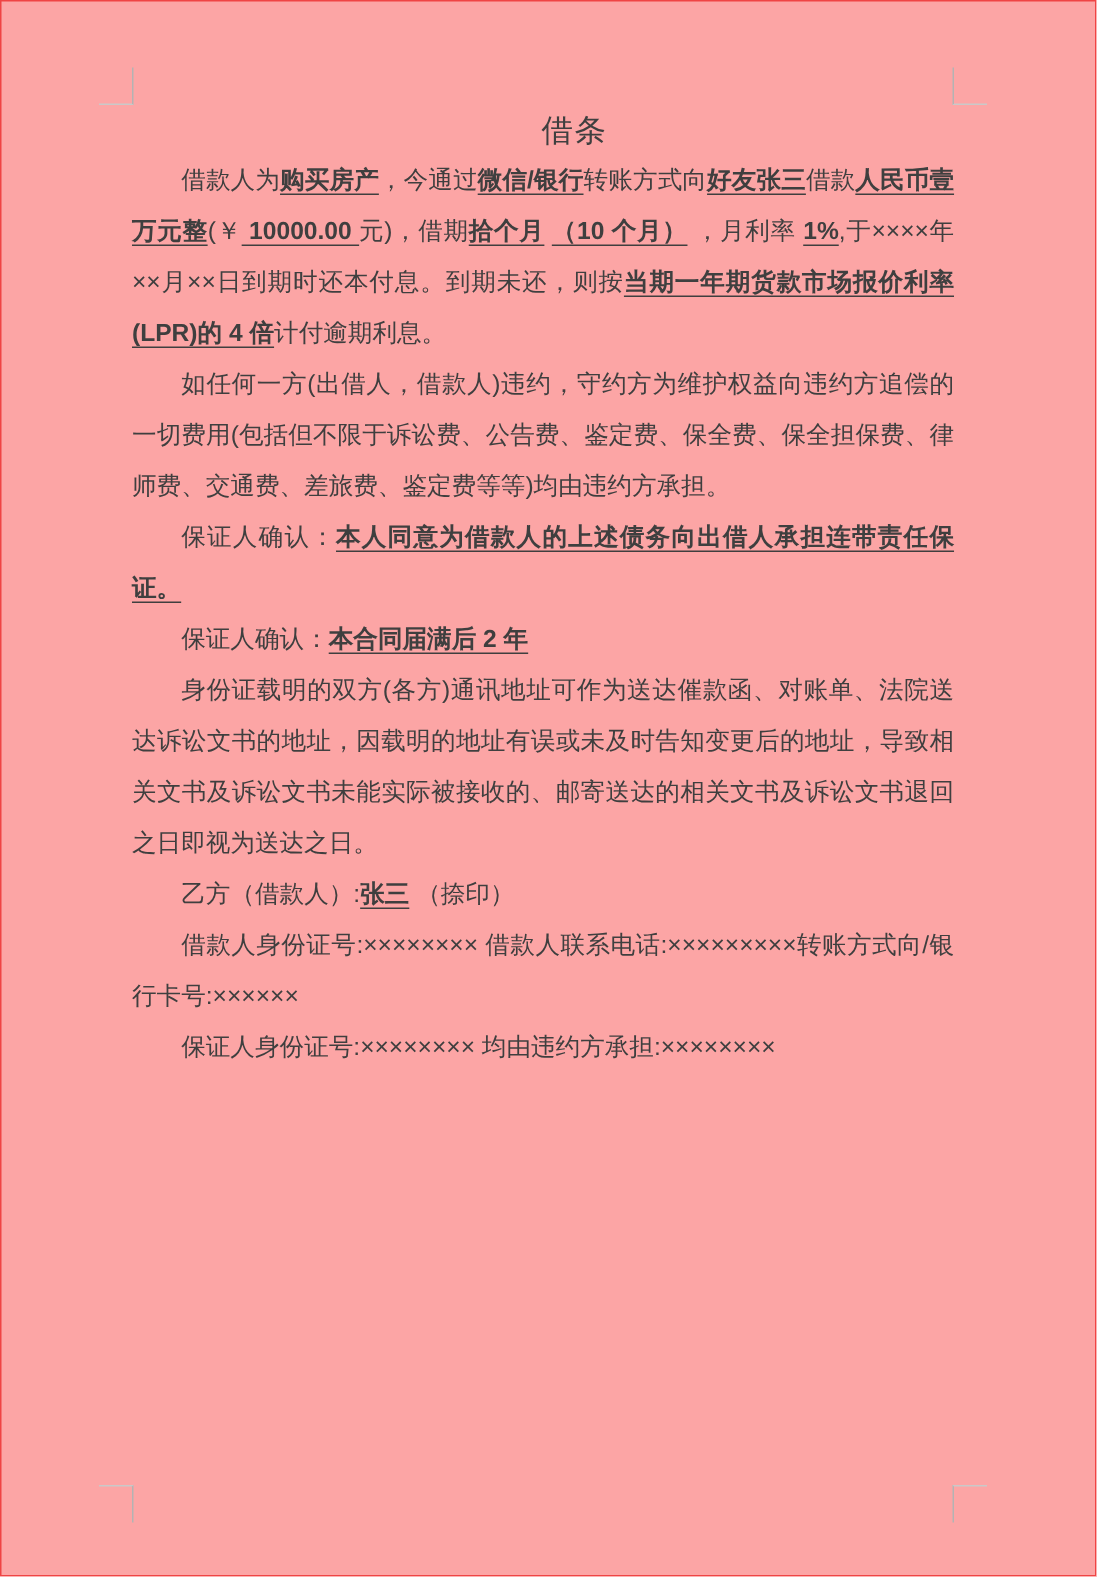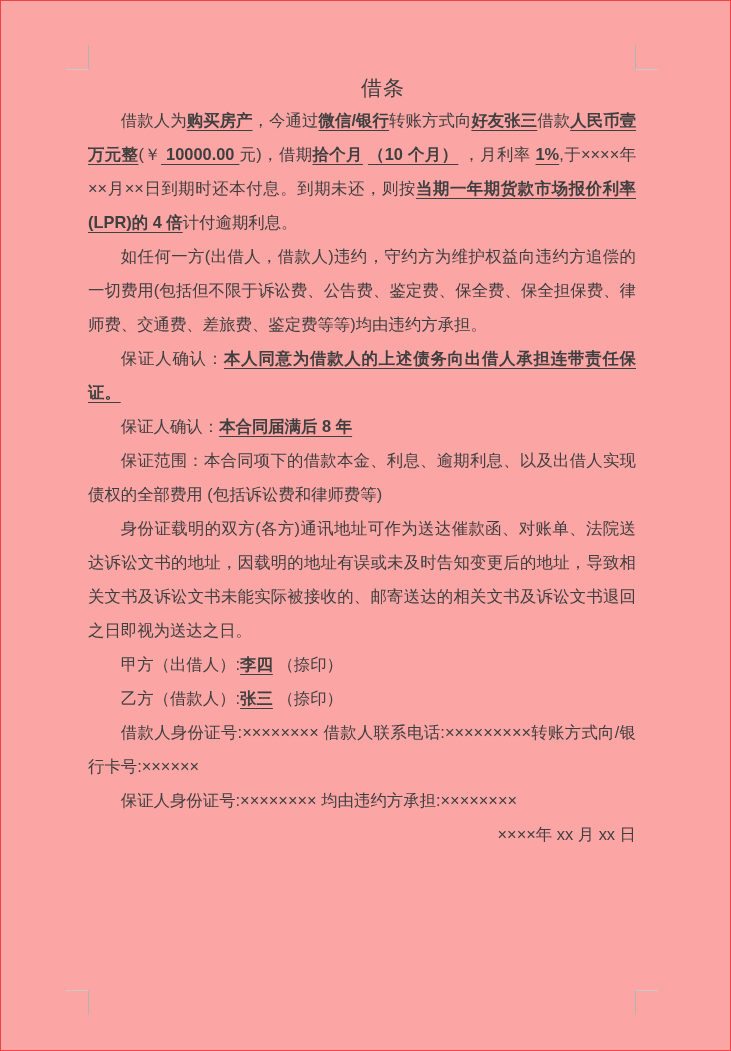--- a/index.html
+++ b/index.html
@@ -47,22 +47,19 @@
   <div class="mark mark-tr"></div>
   <div class="mark mark-bl"></div>
   <div class="mark mark-br"></div>
 
   <div class="textblock">
     <p class="doc-title">借条</p>
 
   <p class="body"><span>借款人为</span><span class="u">购买房产</span><span>，今通过</span><span class="u">微信/银行</span><span>转账方式向</span><span class="u">好友张三</span><span>借款</span><span class="u">人民币壹万元整</span><span>(￥</span><span class="u"> 10000.00 </span><span>元)，借期</span><span class="u">拾个月</span><span> </span><span class="u">（10 个月）</span><span> ，月利率 </span><span class="u">1%</span><span>,于××××年××月××日到期时还本付息。到期未还，则按</span><span class="u">当期一年期货款市场报价利率(LPR)的 4 倍</span><span>计付逾期利息。</span></p>
       <p class="body"><span>如任何一方(出借人，借款人)违约，守约方为维护权益向违约方追偿的一切费用(包括但不限于诉讼费、公告费、鉴定费、保全费、保全担保费、律师费、交通费、差旅费、鉴定费等等)均由违约方承担。</span></p>
       <p class="body"><span>保证人确认：</span><span class="u">本人同意为借款人的上述债务向出借人承担连带责任保证。 </span></p>
-      <p class="body"><span>保证人确认：</span><span class="u">本合同届满后 8 年</span></p>
-      <p class="body"><span>保证范围：本合同项下的借款本金、利息、逾期利息、以及出借人实现债权的全部费用 (包括诉讼费和律师费等)</span></p>
+      <p class="body"><span>保证人确认：</span><span class="u">本合同届满后 2 年</span></p>
       <p class="body"><span>身份证载明的双方(各方)通讯地址可作为送达催款函、对账单、法院送达诉讼文书的地址，因载明的地址有误或未及时告知变更后的地址，导致相关文书及诉讼文书未能实际被接收的、邮寄送达的相关文书及诉讼文书退回之日即视为送达之日。</span></p>
-      <p class="body"><span>甲方（出借人）:</span><span class="u">李四</span><span> （捺印）</span></p>
       <p class="body"><span>乙方（借款人）:</span><span class="u">张三</span><span> （捺印）</span></p>
       <p class="body"><span>借款人身份证号:×××××××× 借款人联系电话:×××××××××转账方式向/银行卡号:××××××</span></p>
       <p class="body"><span>保证人身份证号:×××××××× 均由违约方承担:××××××××</span></p>
-      <p class="date"><span>××××年 xx 月 xx 日</span></p>
     </div>
 </div>
 
 </body></html>

